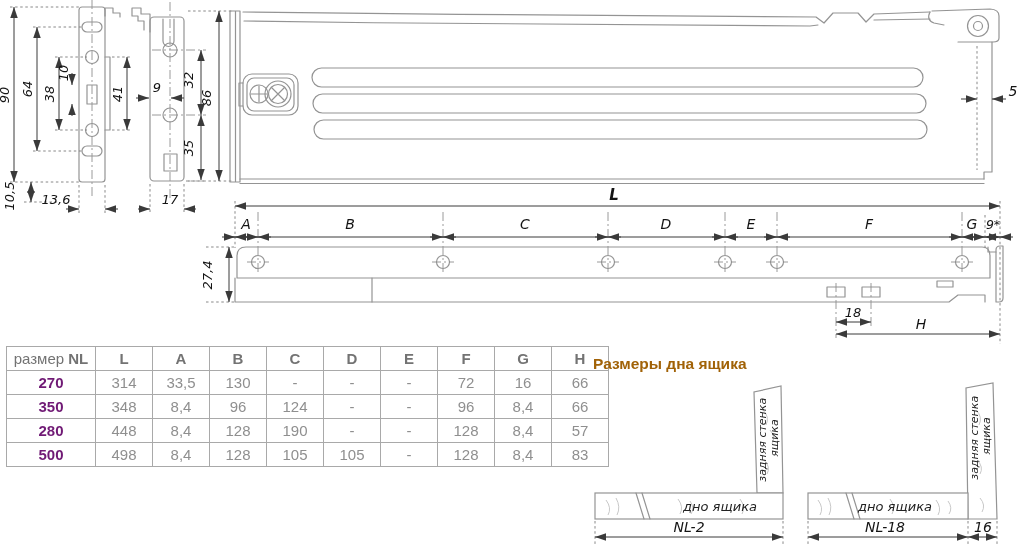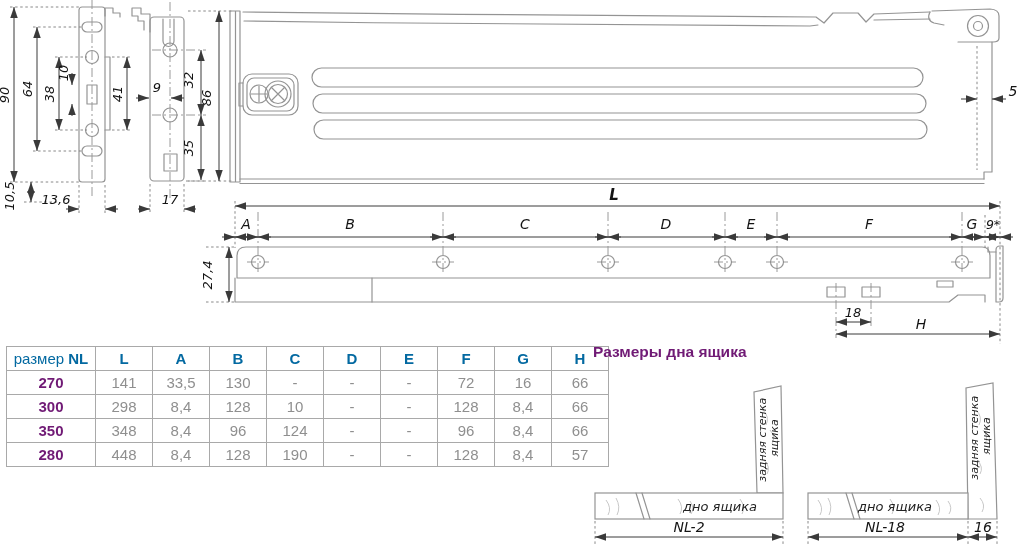--- a/index.html
+++ b/index.html
@@ -14,26 +14,26 @@
   .grain{stroke:#c8c8c8;stroke-width:1;fill:none;}
   .t13{font:italic 13px "DejaVu Sans",sans-serif;fill:#141414;}
   .t14{font:italic 14px "DejaVu Sans",sans-serif;fill:#141414;}
   .t12{font:italic 12.5px "DejaVu Sans",sans-serif;fill:#141414;}
   .t15b{font:italic bold 15px "DejaVu Sans",sans-serif;fill:#141414;}
   .t11{font:italic 11px "DejaVu Sans",sans-serif;fill:#222;}
   .t13c{font:italic 13px "DejaVu Sans",sans-serif;fill:#222;}
   #size-table{position:absolute;left:6px;top:346px;border-collapse:collapse;
               font-size:15px;color:#8f8f8f;text-align:center;}
   #size-table th,#size-table td{border:1px solid #a9a9a9;height:23px;padding:0 2px;}
-  #size-table th{color:#0369a1;font-weight:bold;width:52px;}
+  #size-table th{color:#737373;font-weight:bold;width:52px;}
   #size-table th.c0{width:84px;font-weight:normal;}
   #size-table th.c0 b{font-weight:bold;}
   #size-table td.nl{color:#701a75;font-weight:bold;}
-  #bottom-title{position:absolute;left:593px;top:343px;font-size:15.5px;
-                font-weight:bold;color:#701a75;}
+  #bottom-title{position:absolute;left:593px;top:355px;font-size:15.5px;
+                font-weight:bold;color:#a16207;}
 </style>
 </head>
 <body>
 
 <svg id="drawing-main" width="1024" height="348" viewBox="0 0 1024 348">
   <defs>
     <marker id="arw" viewBox="0 0 10 8" markerWidth="11" markerHeight="9" refX="10" refY="4" orient="auto-start-reverse">
       <path d="M0,0.6 L10,4 L0,7.4 Z" fill="#3a3a3a"></path>
     </marker>
   </defs>
@@ -236,43 +236,31 @@
       <th>D</th>
       <th>E</th>
       <th>F</th>
       <th>G</th>
       <th>H</th>
     </tr>
   </thead>
   <tbody>
       <tr>
         <td class="nl">270</td>
-        <td>141</td>
+        <td>314</td>
         <td>33,5</td>
         <td>130</td>
         <td>-</td>
         <td>-</td>
         <td>-</td>
         <td>72</td>
         <td>16</td>
         <td>66</td>
       </tr>
       <tr>
-        <td class="nl">300</td>
-        <td>298</td>
-        <td>8,4</td>
-        <td>128</td>
-        <td>10</td>
-        <td>-</td>
-        <td>-</td>
-        <td>128</td>
-        <td>8,4</td>
-        <td>66</td>
-      </tr>
-      <tr>
         <td class="nl">350</td>
         <td>348</td>
         <td>8,4</td>
         <td>96</td>
         <td>124</td>
         <td>-</td>
         <td>-</td>
         <td>96</td>
         <td>8,4</td>
         <td>66</td>
@@ -281,20 +269,32 @@
         <td class="nl">280</td>
         <td>448</td>
         <td>8,4</td>
         <td>128</td>
         <td>190</td>
         <td>-</td>
         <td>-</td>
         <td>128</td>
         <td>8,4</td>
         <td>57</td>
+      </tr>
+      <tr>
+        <td class="nl">500</td>
+        <td>498</td>
+        <td>8,4</td>
+        <td>128</td>
+        <td>105</td>
+        <td>105</td>
+        <td>-</td>
+        <td>128</td>
+        <td>8,4</td>
+        <td>83</td>
       </tr>
     </tbody>
 </table>
 
 <div id="bottom-title">Размеры дна ящика</div>
 
 <svg id="drawing-bottom" style="left:580px;top:370px;" width="444" height="185" viewBox="0 0 444 185">
 
   <g>
     <polygon class="partf" points="177,123 174,22 201,16 203,123"></polygon>

